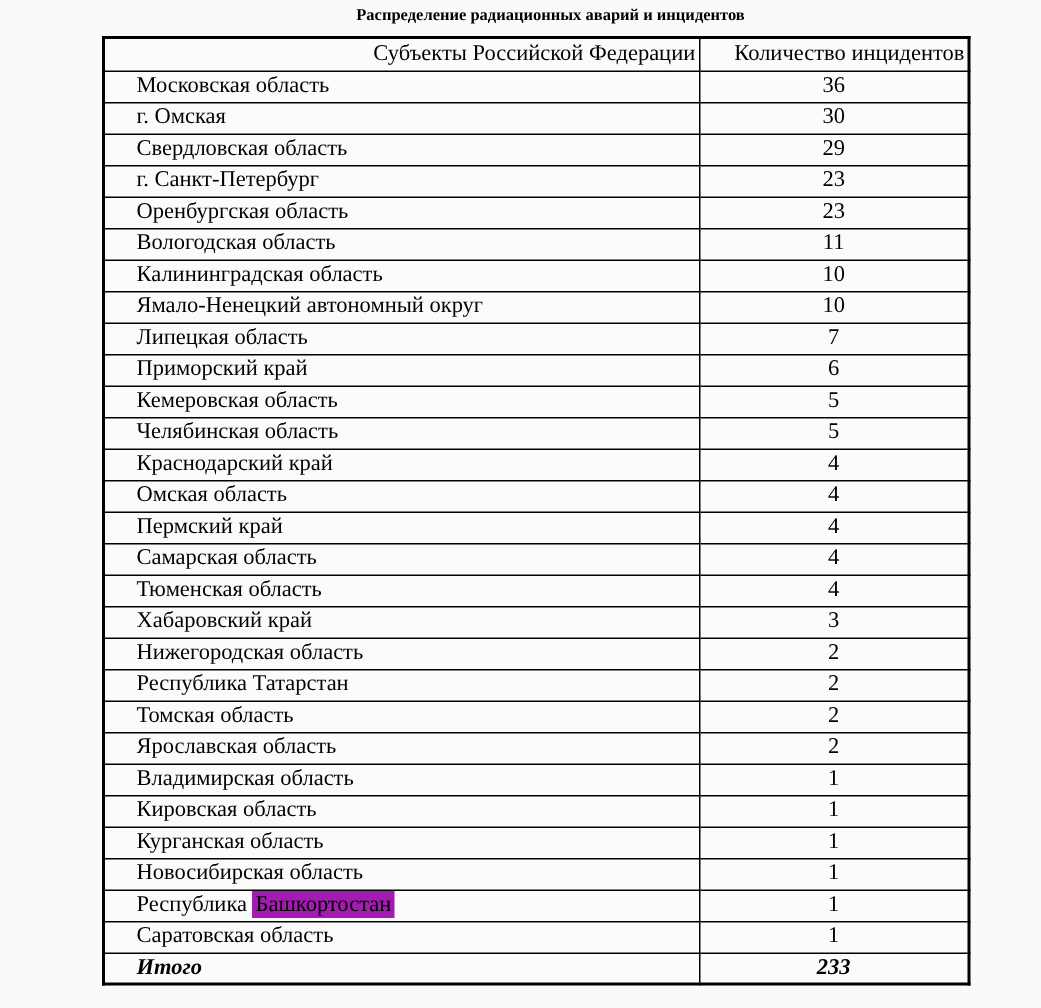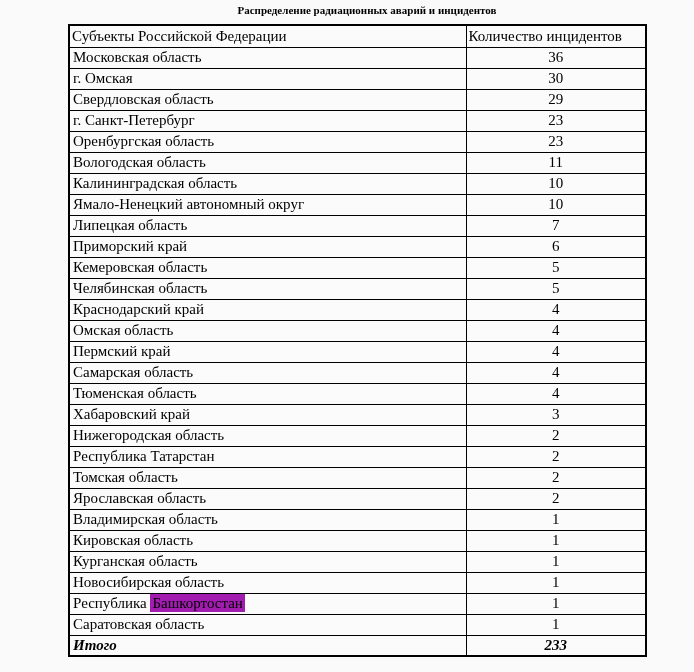--- a/index.html
+++ b/index.html
@@ -44,26 +44,26 @@
     height: 21px;
     font-size: 15px;
     line-height: 19px;
     vertical-align: middle;
     padding: 0 2px;
     overflow: hidden;
     white-space: nowrap;
   }
   th {
     font-weight: normal;
-    text-align: left;
+    text-align: right;
     height: 22px;
   }
   col.col-region { width: 397px; }
   col.col-count  { width: 180px; }
-  td.region-cell { text-align: left; padding-left: 3px; }
+  td.region-cell { text-align: left; padding-left: 21px; }
   td.count-cell  { text-align: center; }
   tr.total-row td {
     font-weight: bold;
     font-style: italic;
   }
   .highlight {
     padding: 1px 2px;
   }
 </style>
 </head>

